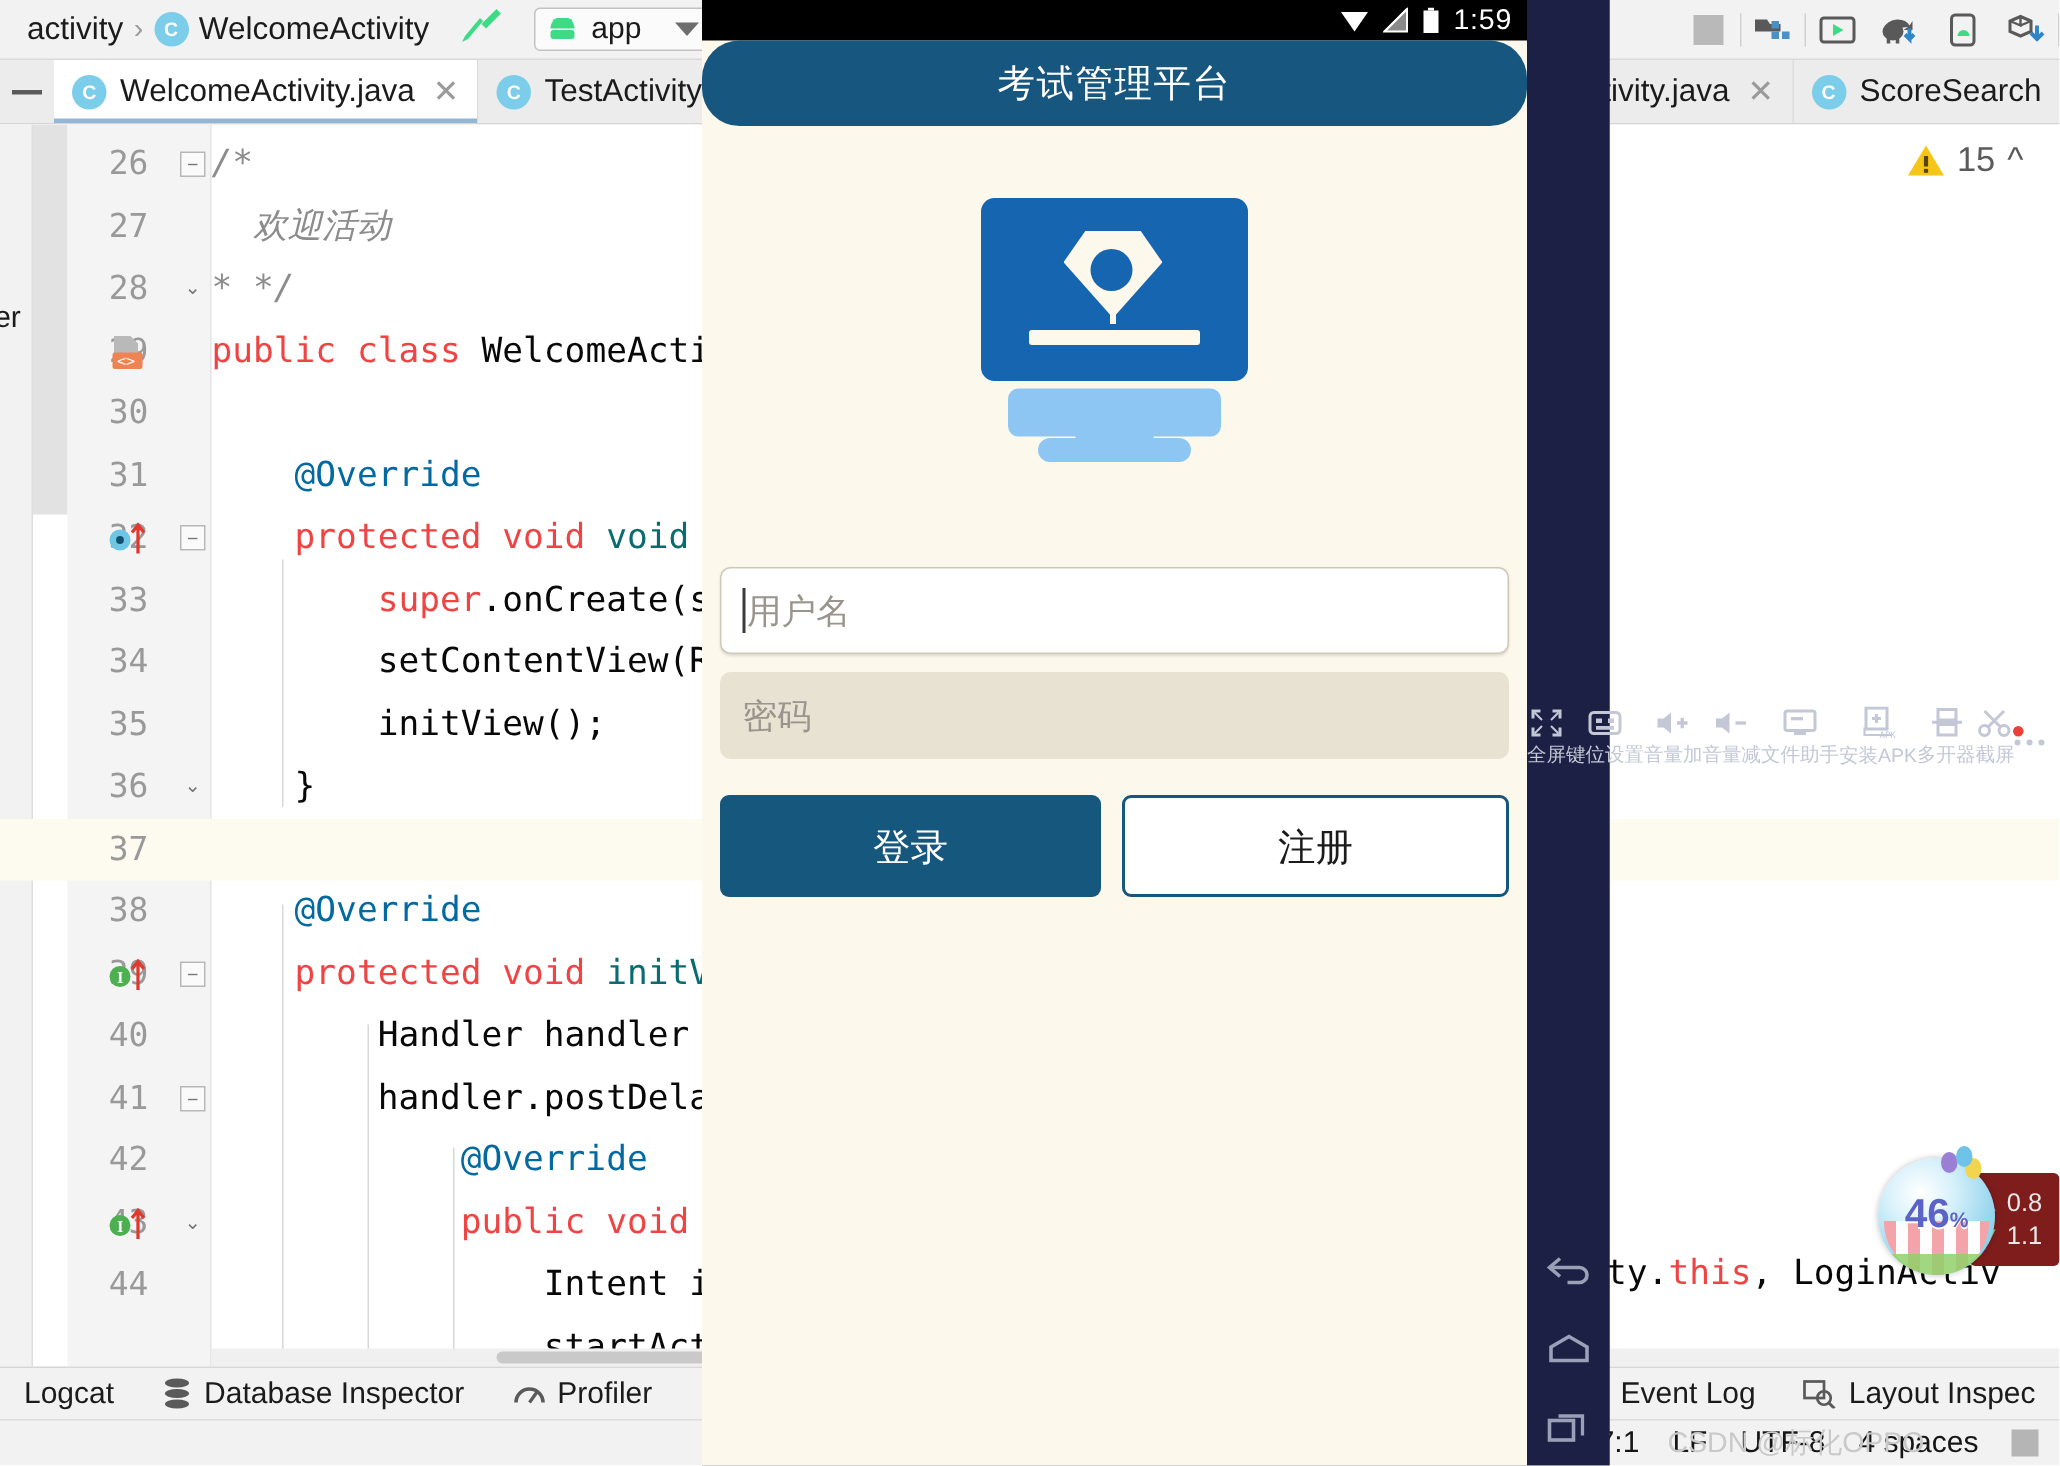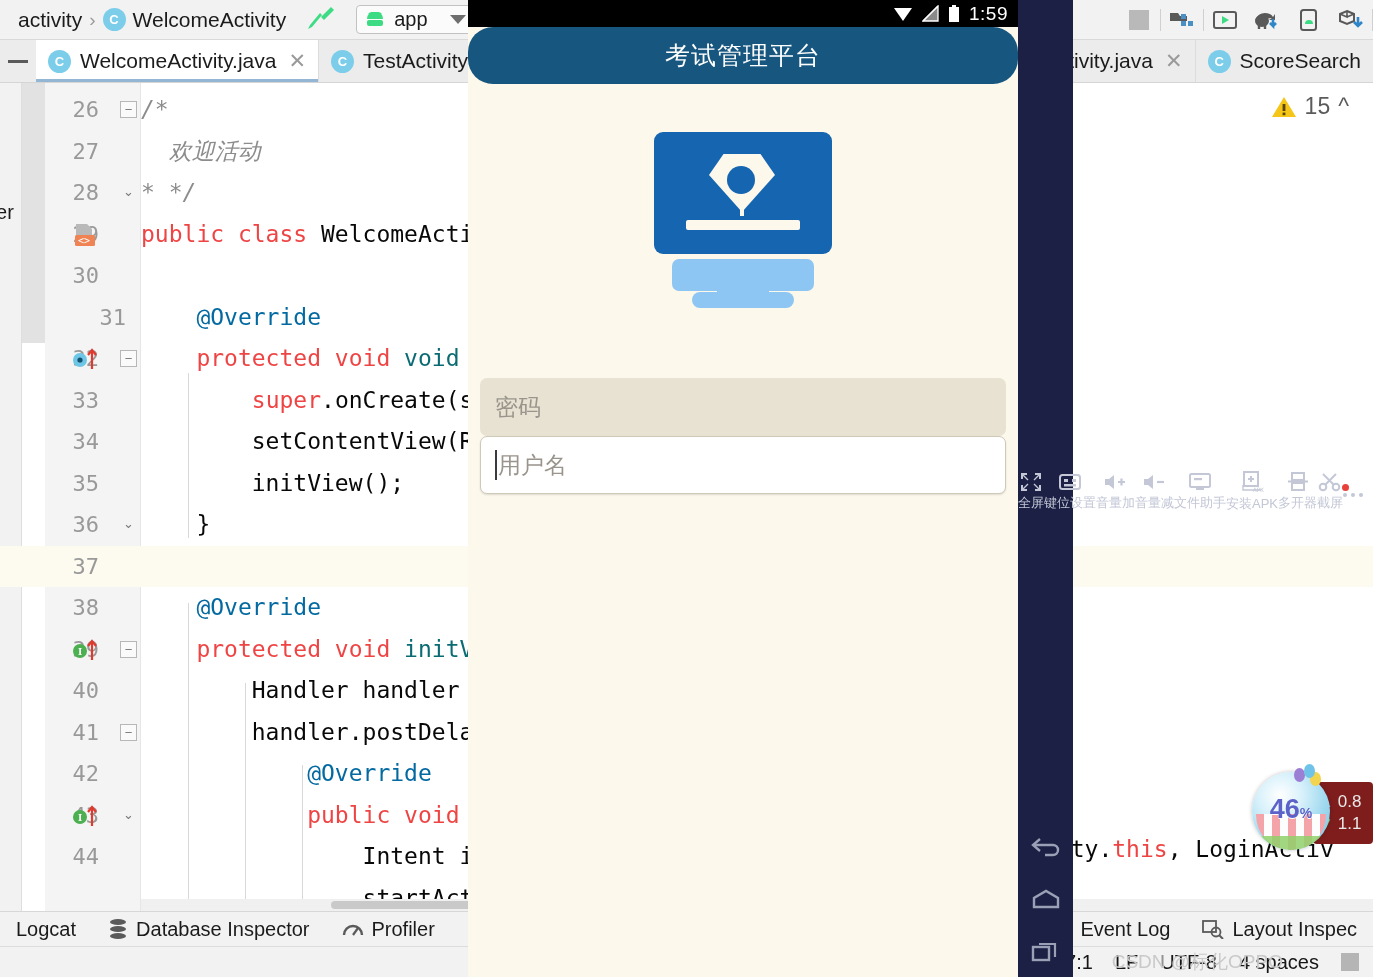--- a/index.html
+++ b/index.html
@@ -423,21 +423,21 @@
           <div class="code" style="top: 130.5px;"><span class="kw">public class </span><span>WelcomeActi</span></div>
           <div class="gmark" style="top: 139.5px;"><svg width="26" height="24" viewBox="0 0 26 24">
               <path d="M4 1 h11 l5 5 v7 H4 Z" fill="#b9b9b9"></path>
               <rect x="3" y="12" width="20" height="11" rx="1.5" fill="#ef8354"></rect>
               <text x="6" y="21" font-size="10" fill="#ffffff" font-family="monospace">&lt;&gt;</text>
             </svg></div>
           <div class="line" style="top: 172px;"></div>
           <div class="lineno" style="top: 172px;">30</div>
           <div class="code" style="top: 172px;"></div>
           <div class="line" style="top: 213.5px;"></div>
-          <div class="lineno" style="top: 213.5px; margin-left: 27px;">31</div>
+          <div class="lineno" style="top: 213.5px;">31</div>
           <div class="code" style="top: 213.5px;"><span class="ann">    @Override</span></div>
           <div class="line" style="top: 255px;"></div>
           <div class="lineno" style="top: 255px;">32</div>
           <div class="code" style="top: 255px;"><span class="kw">    protected void </span><span class="typ">void</span></div>
           <div class="fold" style="top: 267px;">−</div>
           <div class="gmark" style="top: 264px;"><svg width="30" height="24" viewBox="0 0 30 24">
               <circle cx="8" cy="13" r="7" fill="#6ec6e6"></circle>
               <circle cx="8" cy="13" r="2.6" fill="#14506e"></circle>
               <path d="M20 22 V4 M16 8 L20 3 L24 8" stroke="#e03a2f" stroke-width="2.2" fill="none"></path>
             </svg></div>
@@ -622,26 +622,30 @@
           <div class="nib-dot"></div>
           <div class="nib-line"></div>
           <div class="desk-line"></div>
           <div class="neck"></div>
           <div class="neck2"></div>
           <div class="base"></div>
         </div>
       </div>
 
       <div class="form">
-        <div class="field pass">
-          <span>密码</span>
-        </div>
         <div class="field user">
           <span class="caret"></span>
           <span>用户名</span>
+        </div>
+        <div class="field pass">
+          <span>密码</span>
+        </div>
+        <div class="btnrow">
+          <div class="btn primary">登录</div>
+          <div class="btn outline">注册</div>
         </div>
       </div>
     </div>
 
     <div class="emu-side">
 
       <div class="side-item">
         <svg width="22" height="20" viewBox="0 0 22 20">
           <path d="M2 7 V2 H7 M15 2 H20 V7 M20 13 V18 H15 M7 18 H2 V13" fill="none" stroke="#c3c7d6" stroke-width="2"></path>
           <path d="M3 3 L8 8 M19 3 L14 8 M19 17 L14 12 M3 17 L8 12" stroke="#c3c7d6" stroke-width="1.4"></path>

